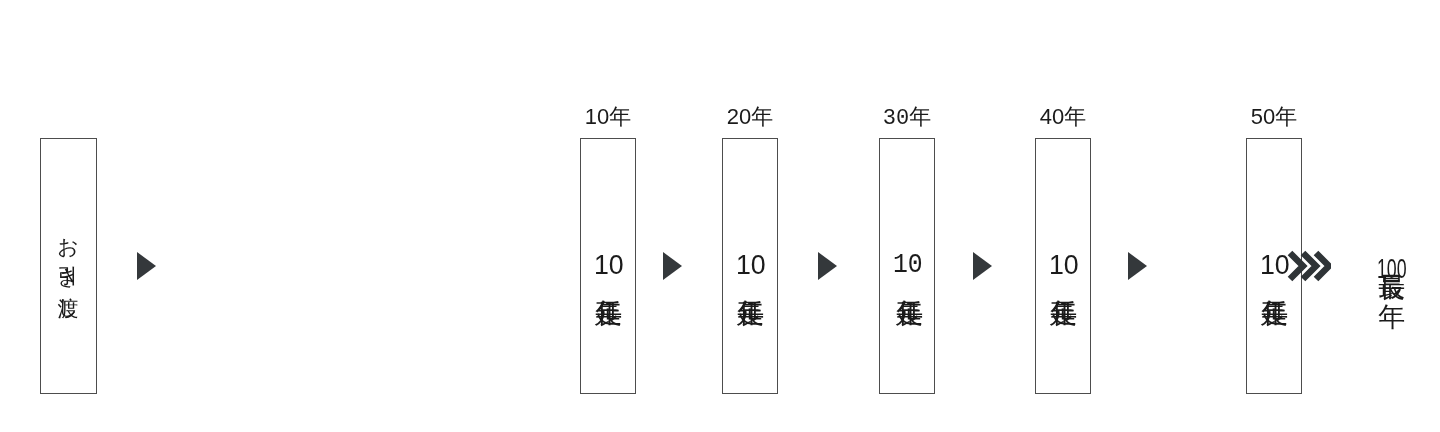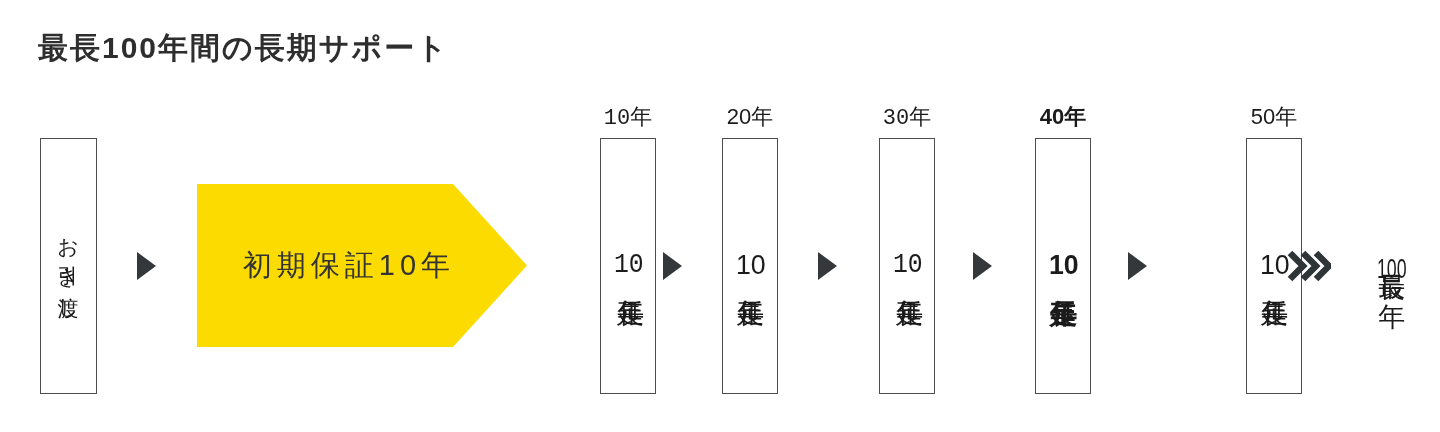--- a/index.html
+++ b/index.html
@@ -85,24 +85,24 @@
     justify-content: center;
     padding-right: 26px;
     font-size: 29px;
     letter-spacing: 5px;
     color: #333333;
     white-space: nowrap;
   }
 
   
   .col { position: absolute; top: 102px; width: 56px; }
-  .col-1 { left: 600px; font-family: Liberation Mono, monospace; }
+  .col-1 { left: 580px; }
   .col-2 { left: 722px; }
   .col-3 { left: 879px; font-family: Liberation Mono, monospace; }
-  .col-4 { left: 1035px; font-weight: bold; }
+  .col-4 { left: 1035px; }
   .col-5 { left: 1246px; }
   .year-label {
     width: 100%;
     height: 26px;
     text-align: center;
     font-size: 22px;
     color: #1b1b1b;
     white-space: nowrap;
   }
   .col .ext-box {
@@ -127,34 +127,27 @@
     display: flex;
     align-items: center;
     justify-content: center;
   }
 </style>
 </head>
 <body>
 
 <div class="canvas">
 
-  <div class="title">最長100年間の長期サポート</div>
 
   <div class="vbox start-box">
     <div class="vtext">お引き渡し</div>
   </div>
 
   <div class="tri tri-1"></div>
 
-  <div class="warranty">
-    <svg viewBox="0 0 330 163" width="330" height="163">
-      <polygon points="0,0 256,0 330,81.5 256,163 0,163" fill="#FCDB00"></polygon>
-    </svg>
-    <div class="warranty-label">初期保証10年</div>
-  </div>
 
   <div class="col col-1">
     <div class="year-label">10年</div>
     <div class="ext-box">
       <div class="vtext-big"><span class="tcy">10</span><span>年延長</span></div>
     </div>
   </div>
 
   <div class="tri tri-2"></div>
 

